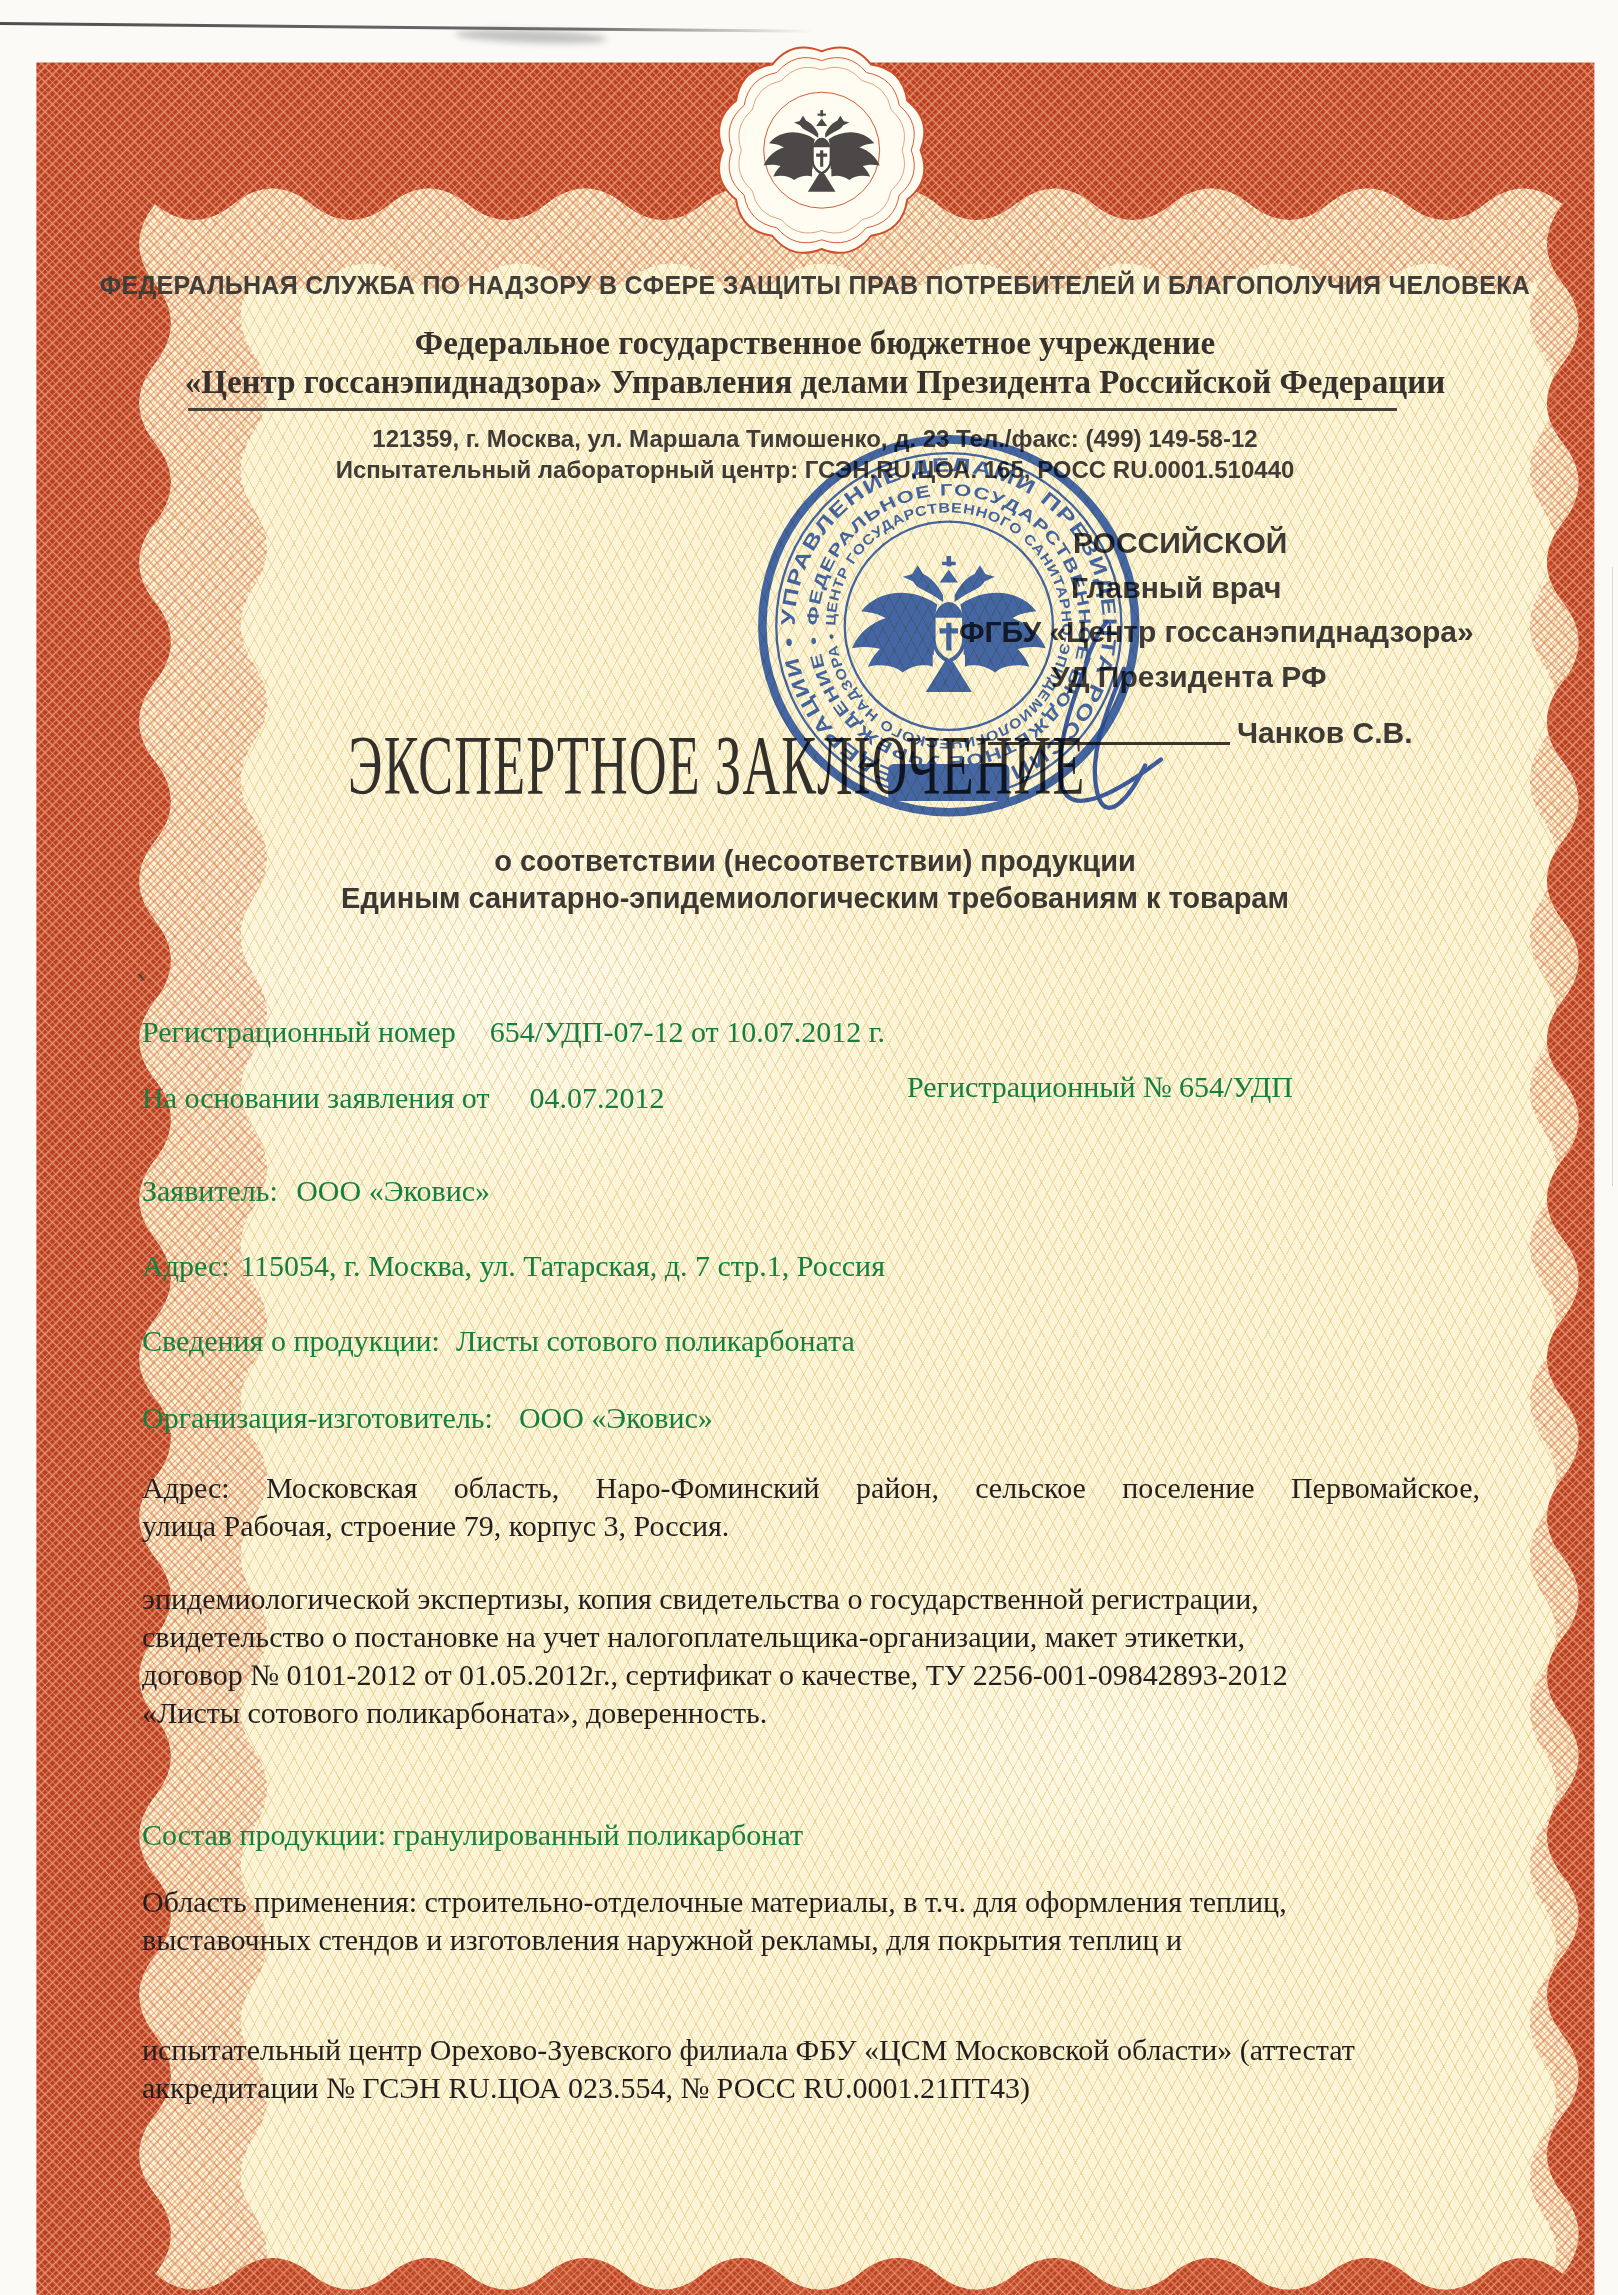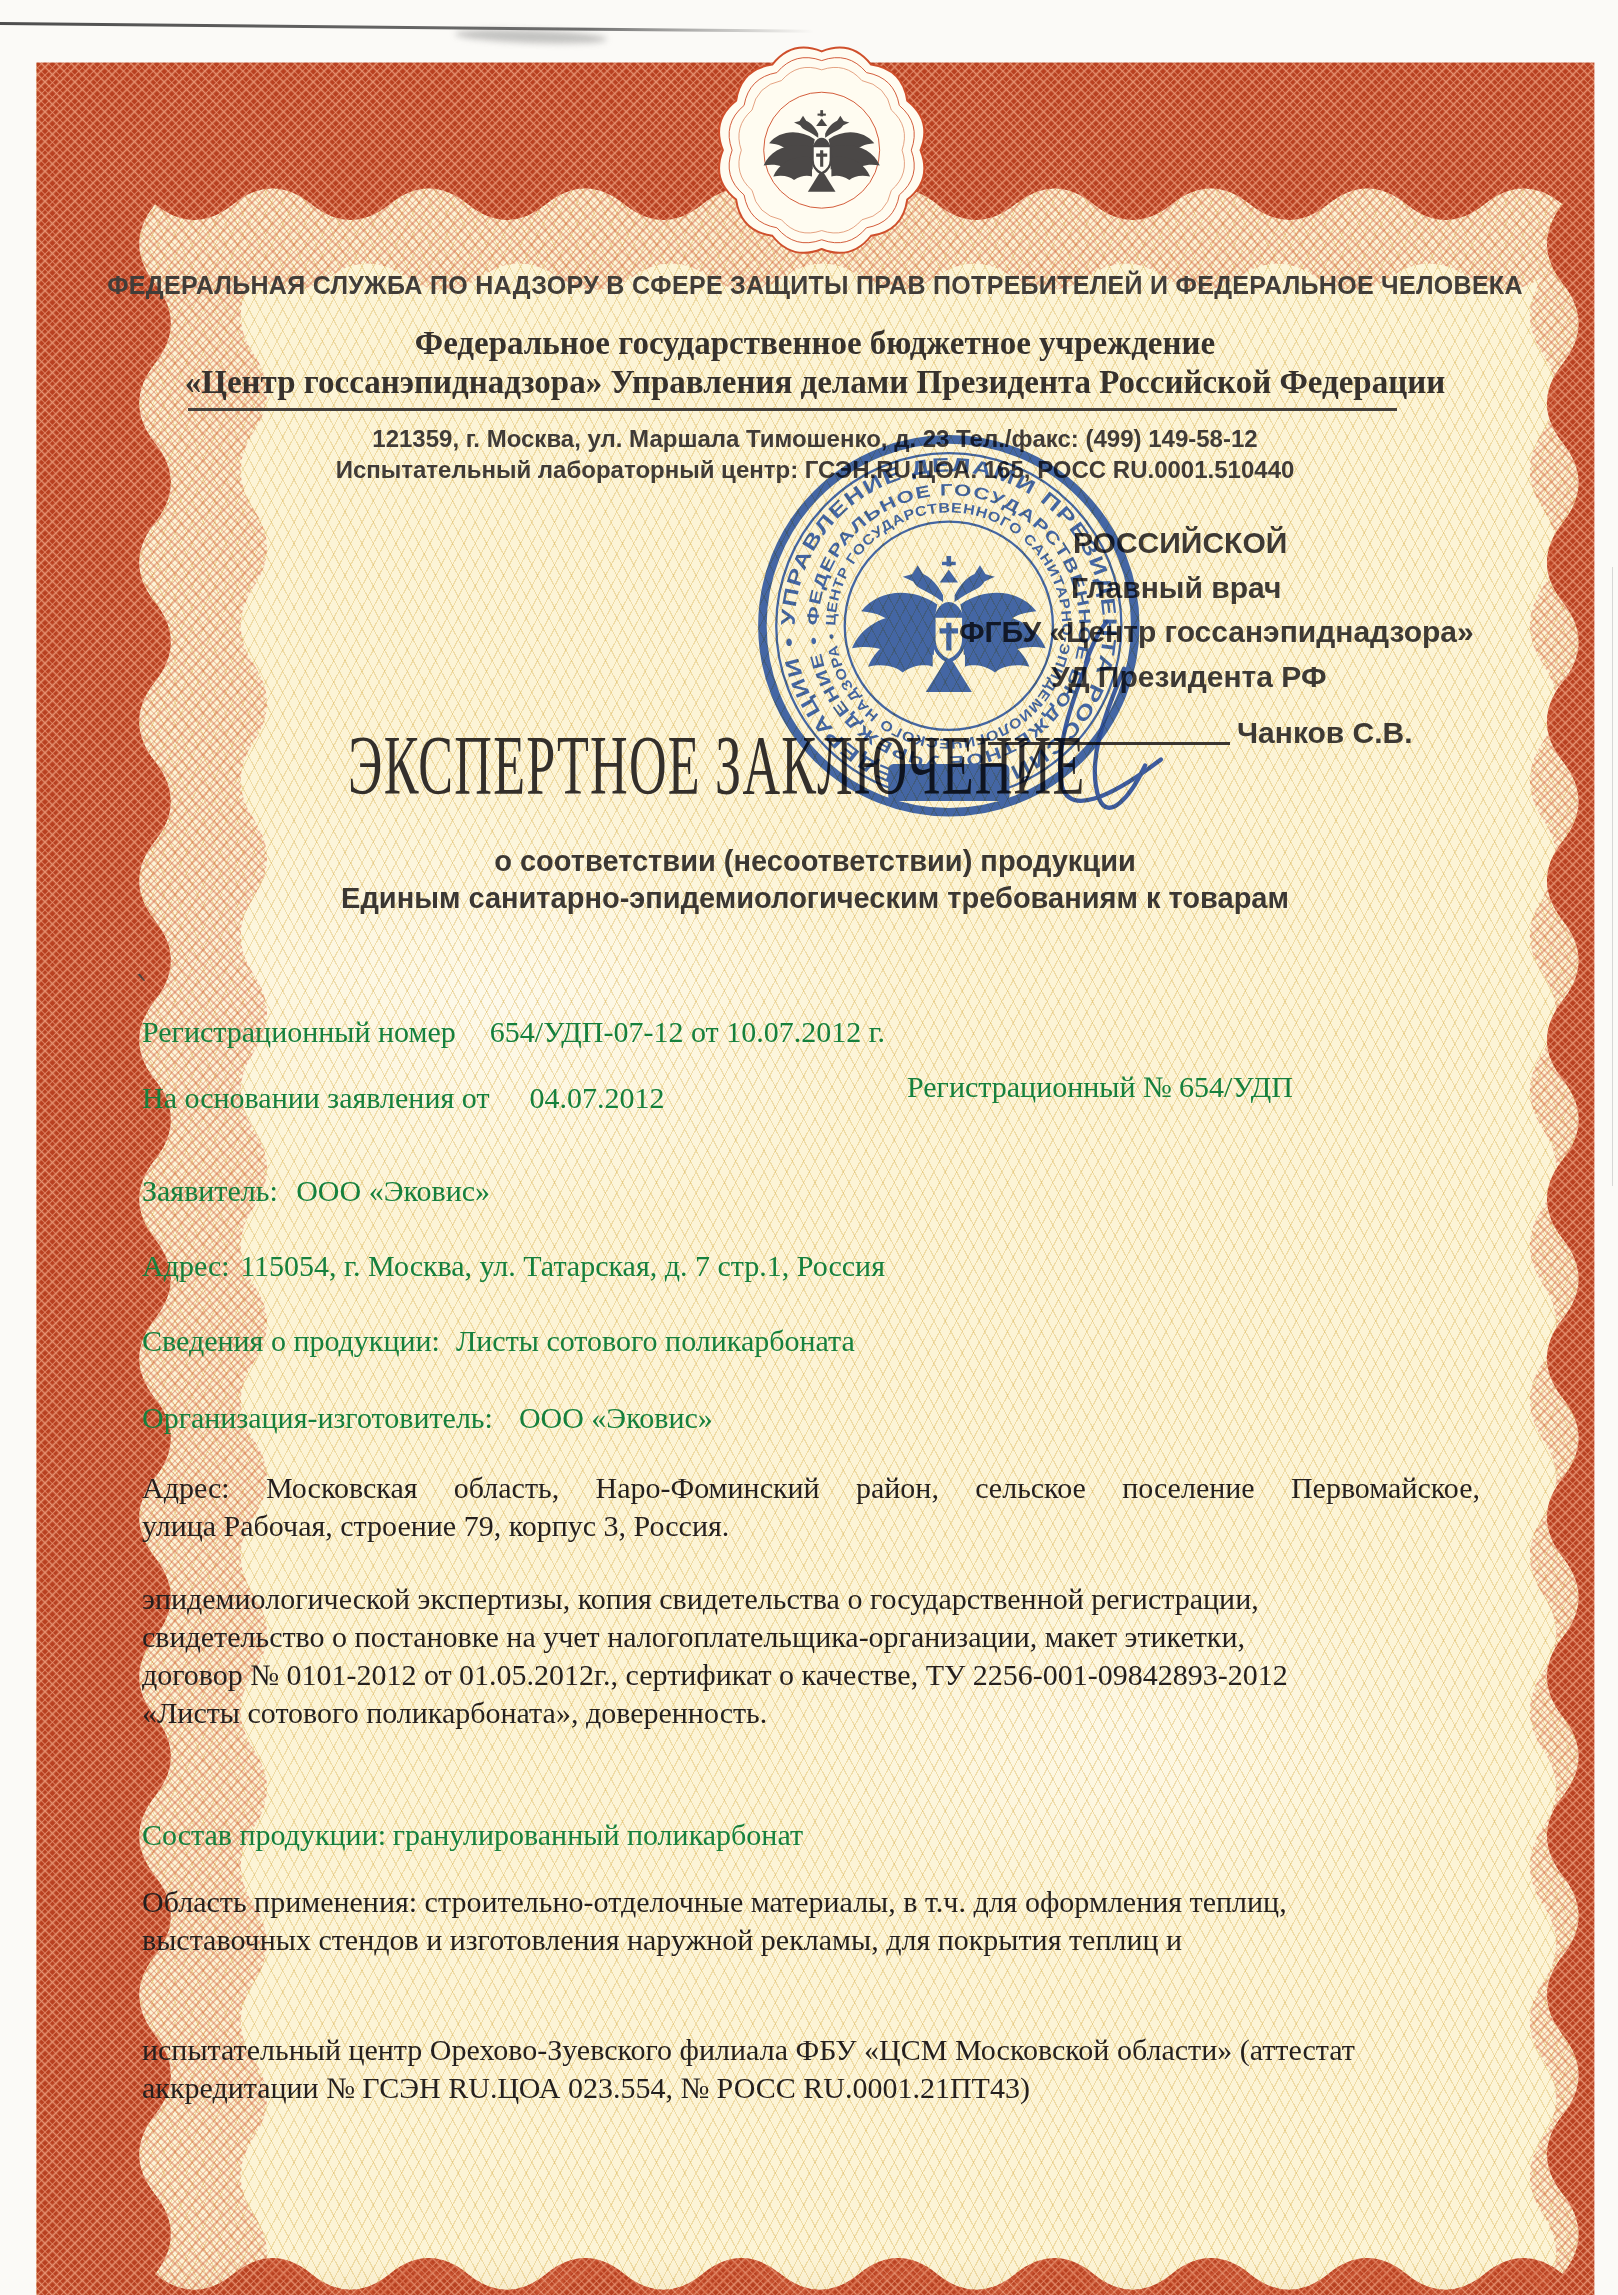--- a/index.html
+++ b/index.html
@@ -90,21 +90,21 @@
 
     <g>
       <path id="ros1" fill="#fffcf1" stroke="#cf4f2b" stroke-width="3" d="M1397.0,228.0Q1415.1,273.0 1376.9,303.0Q1370.0,351.0 1322.0,357.9Q1292.0,396.1 1247.0,378.0Q1202.0,396.1 1172.0,357.9Q1124.0,351.0 1117.1,303.0Q1078.9,273.0 1097.0,228.0Q1078.9,183.0 1117.1,153.0Q1124.0,105.0 1172.0,98.1Q1202.0,59.9 1247.0,78.0Q1292.0,59.9 1322.0,98.1Q1370.0,105.0 1376.9,153.0Q1415.1,183.0 1397.0,228.0Z"></path>
       <path id="ros2" fill="none" stroke="#cf4f2b" stroke-width="1.4" d="M1383.0,228.0Q1397.7,268.4 1364.8,296.0Q1357.3,338.3 1315.0,345.8Q1287.4,378.7 1247.0,364.0Q1206.6,378.7 1179.0,345.8Q1136.7,338.3 1129.2,296.0Q1096.3,268.4 1111.0,228.0Q1096.3,187.6 1129.2,160.0Q1136.7,117.7 1179.0,110.2Q1206.6,77.3 1247.0,92.0Q1287.4,77.3 1315.0,110.2Q1357.3,117.7 1364.8,160.0Q1397.7,187.6 1383.0,228.0Z"></path>
       <path id="ros3" fill="none" stroke="#dd8a64" stroke-width="1.2" d="M1369.0,228.0Q1381.3,264.0 1352.7,289.0Q1345.3,326.3 1308.0,333.7Q1283.0,362.3 1247.0,350.0Q1211.0,362.3 1186.0,333.7Q1148.7,326.3 1141.3,289.0Q1112.7,264.0 1125.0,228.0Q1112.7,192.0 1141.3,167.0Q1148.7,129.7 1186.0,122.3Q1211.0,93.7 1247.0,106.0Q1283.0,93.7 1308.0,122.3Q1345.3,129.7 1352.7,167.0Q1381.3,192.0 1369.0,228.0Z"></path>
       <circle cx="1247" cy="228" r="88" fill="none" stroke="#cf4f2b" stroke-width="1.4"></circle>
       <use href="#eagle-shape" transform="translate(1247,226) scale(1.05)" color="#4b4847" fill="#4b4847"></use>
     </g>
   </svg>
 
-  <div class="txt sans agency center" style="top:271px">ФЕДЕРАЛЬНАЯ СЛУЖБА ПО НАДЗОРУ В СФЕРЕ ЗАЩИТЫ ПРАВ ПОТРЕБИТЕЛЕЙ И ФЕДЕРАЛЬНОЕ ЧЕЛОВЕКА</div>
+  <div class="txt sans agency center" style="top:271px">ФЕДЕРАЛЬНАЯ СЛУЖБА ПО НАДЗОРУ В СФЕРЕ ЗАЩИТЫ ПРАВ ПОТРЕБИТЕЛЕЙ И БЛАГОПОЛУЧИЯ ЧЕЛОВЕКА</div>
   <div class="txt orgname center" style="top:325px">Федеральное государственное бюджетное учреждение</div>
   <div class="txt orgname center" style="top:364px">«Центр госсанэпиднадзора» Управления делами Президента Российской Федерации</div>
   <div class="rule" style="top:408px;left:188px;width:1209px"></div>
   <div class="txt sans contact center" style="top:425px">121359, г. Москва, ул. Маршала Тимошенко, д. 23 Тел./факс: (499) 149-58-12</div>
   <div class="txt sans contact center" style="top:456px">Испытательный лабораторный центр: ГСЭН.RU.ЦОА. 165, РОСС RU.0001.510440</div>
 
   <div class="txt sans approve" style="left:1073px;top:526px">РОССИЙСКОЙ</div>
   <div class="txt sans approve" style="left:1071px;top:571px">Главный врач</div>
   <div class="txt sans approve" style="left:959px;top:615px">ФГБУ «Центр госсанэпиднадзора»</div>
   <div class="txt sans approve" style="left:1051px;top:660px">УД Президента РФ</div>

